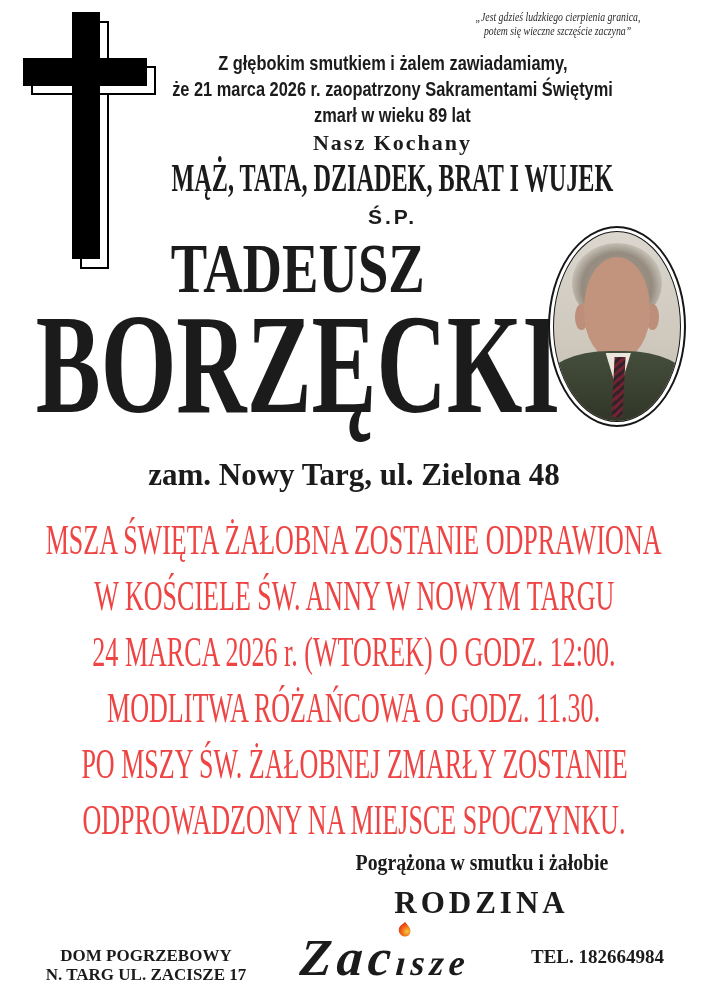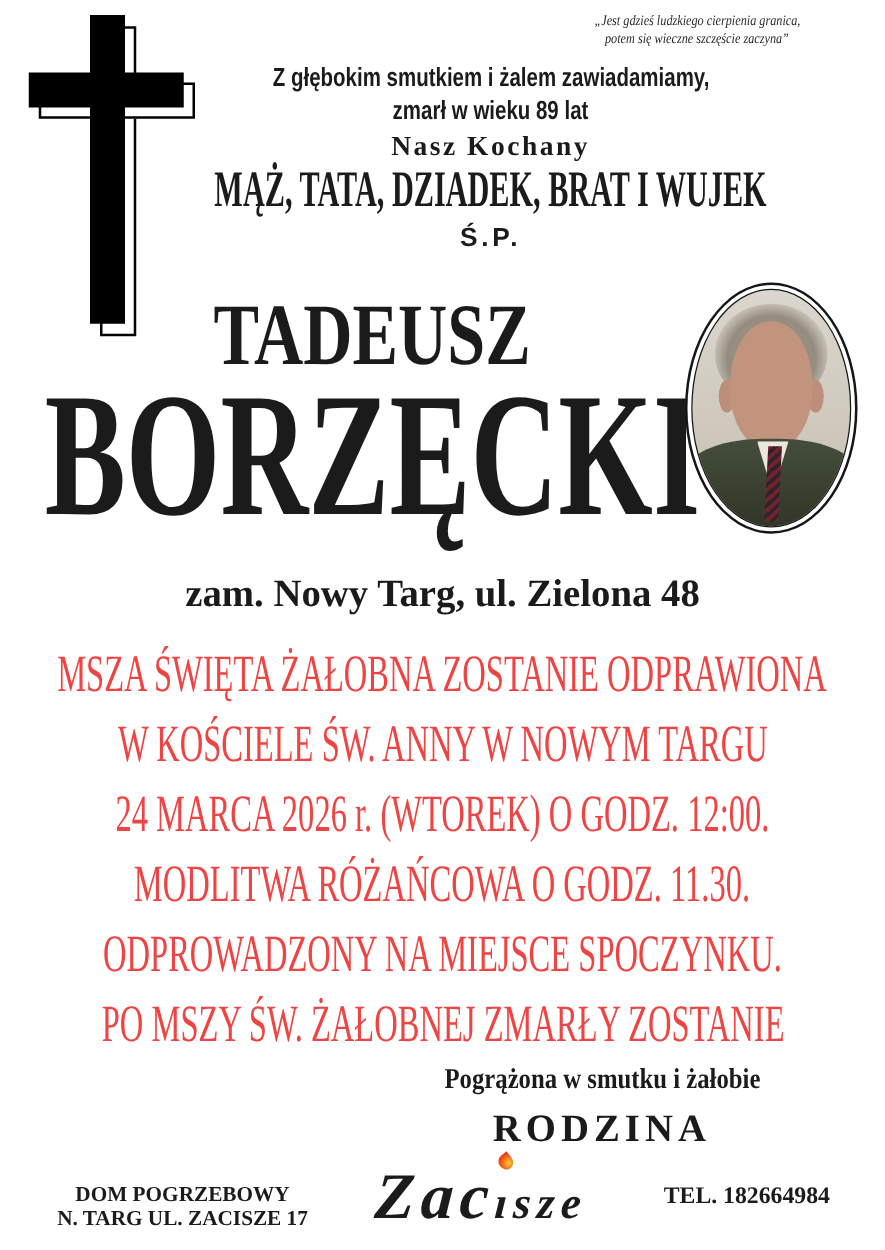--- a/index.html
+++ b/index.html
@@ -100,20 +100,23 @@
   <div class="quote">
     <div><span class="cx" style="--sx:.85">„Jest gdzieś ludzkiego cierpienia granica,</span></div>
     <div><span class="cx" style="--sx:.85">potem się wieczne szczęście zaczyna”</span></div>
   </div>
 
   <div class="hdr">
     <div class="ann line">
         <span class="cx" style="--sx:.78">Z głębokim smutkiem i żalem zawiadamiamy,</span>
       </div>
     <div class="ann line">
+        <span class="cx" style="--sx:.78">że 21 marca 2026 r. zaopatrzony Sakramentami Świętymi</span>
+      </div>
+    <div class="ann line">
         <span class="cx" style="--sx:.78">zmarł w wieku 89 lat</span>
       </div>
     <div class="beloved line">
         <span>Nasz Kochany</span>
       </div>
     <div class="roles line">
         <span class="cx" style="--sx:.59">MĄŻ, TATA, DZIADEK, BRAT I WUJEK</span>
       </div>
     <div class="sp line">
         <span>Ś.P.</span>
@@ -151,24 +154,24 @@
     <div class="line">
         <span class="cx" style="--sx:.62">W KOŚCIELE ŚW. ANNY W NOWYM TARGU</span>
       </div>
     <div class="line">
         <span class="cx" style="--sx:.62">24 MARCA 2026 r. (WTOREK) O GODZ. 12:00.</span>
       </div>
     <div class="line">
         <span class="cx" style="--sx:.62">MODLITWA RÓŻAŃCOWA O GODZ. 11.30.</span>
       </div>
     <div class="line">
-        <span class="cx" style="--sx:.62">ODPROWADZONY NA MIEJSCE SPOCZYNKU.</span>
+        <span class="cx" style="--sx:.62">PO MSZY ŚW. ŻAŁOBNEJ ZMARŁY ZOSTANIE</span>
       </div>
     <div class="line">
-        <span class="cx" style="--sx:.62">PO MSZY ŚW. ŻAŁOBNEJ ZMARŁY ZOSTANIE</span>
+        <span class="cx" style="--sx:.62">ODPROWADZONY NA MIEJSCE SPOCZYNKU.</span>
       </div>
   </div>
 
   <div class="sig">
     <div class="sig1 line">
         <span class="cx" style="--sx:.86">Pogrążona w smutku i żałobie</span>
       </div>
     <div class="sig2 line">
         <span>RODZINA</span>
       </div>

